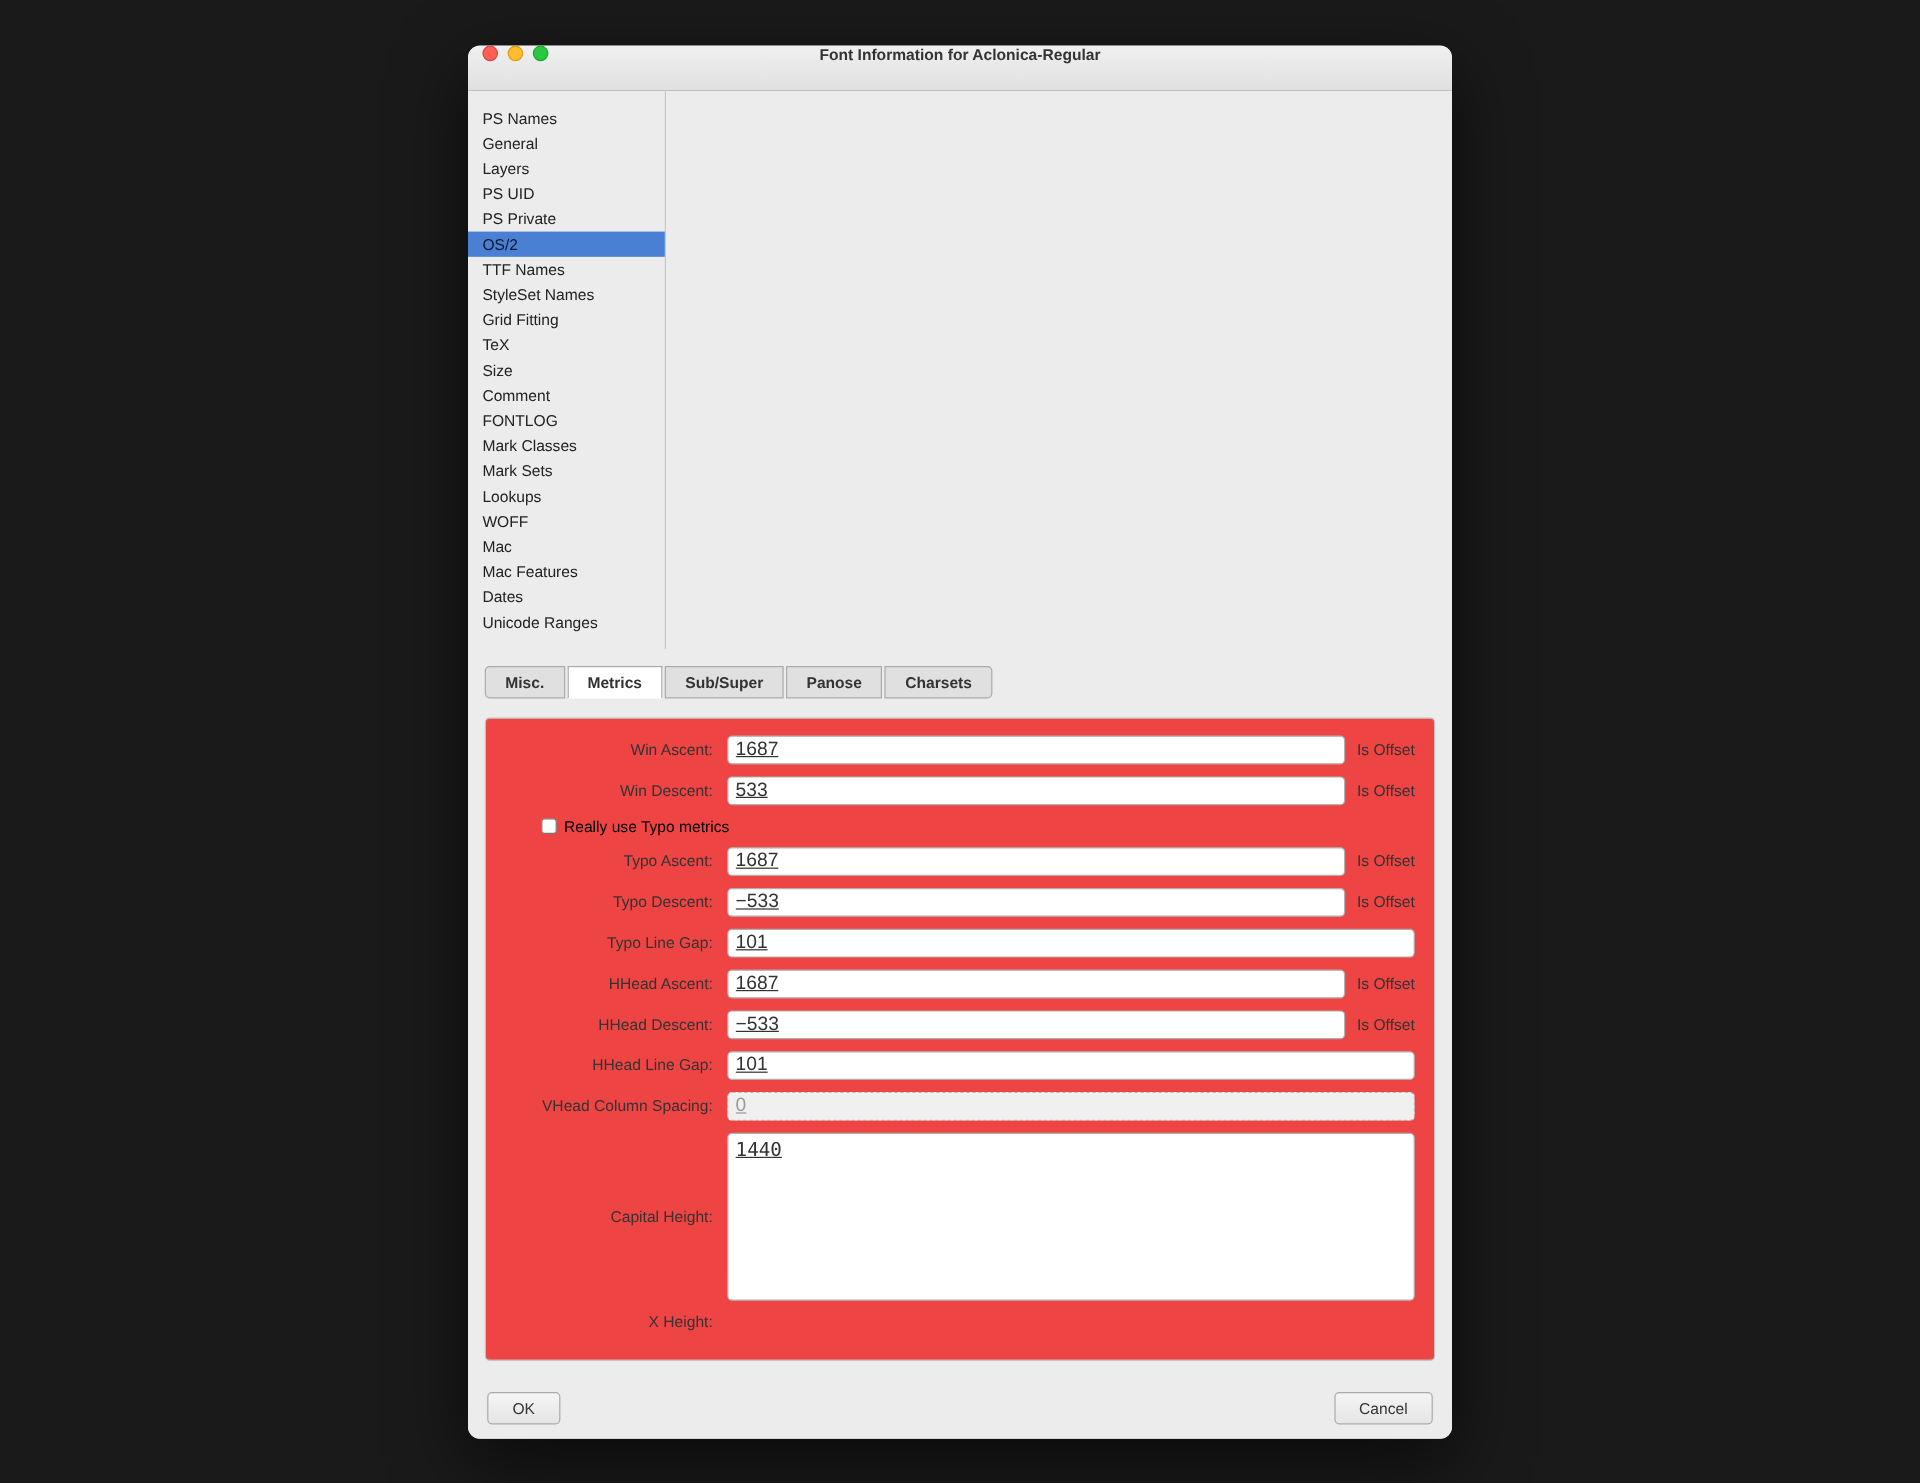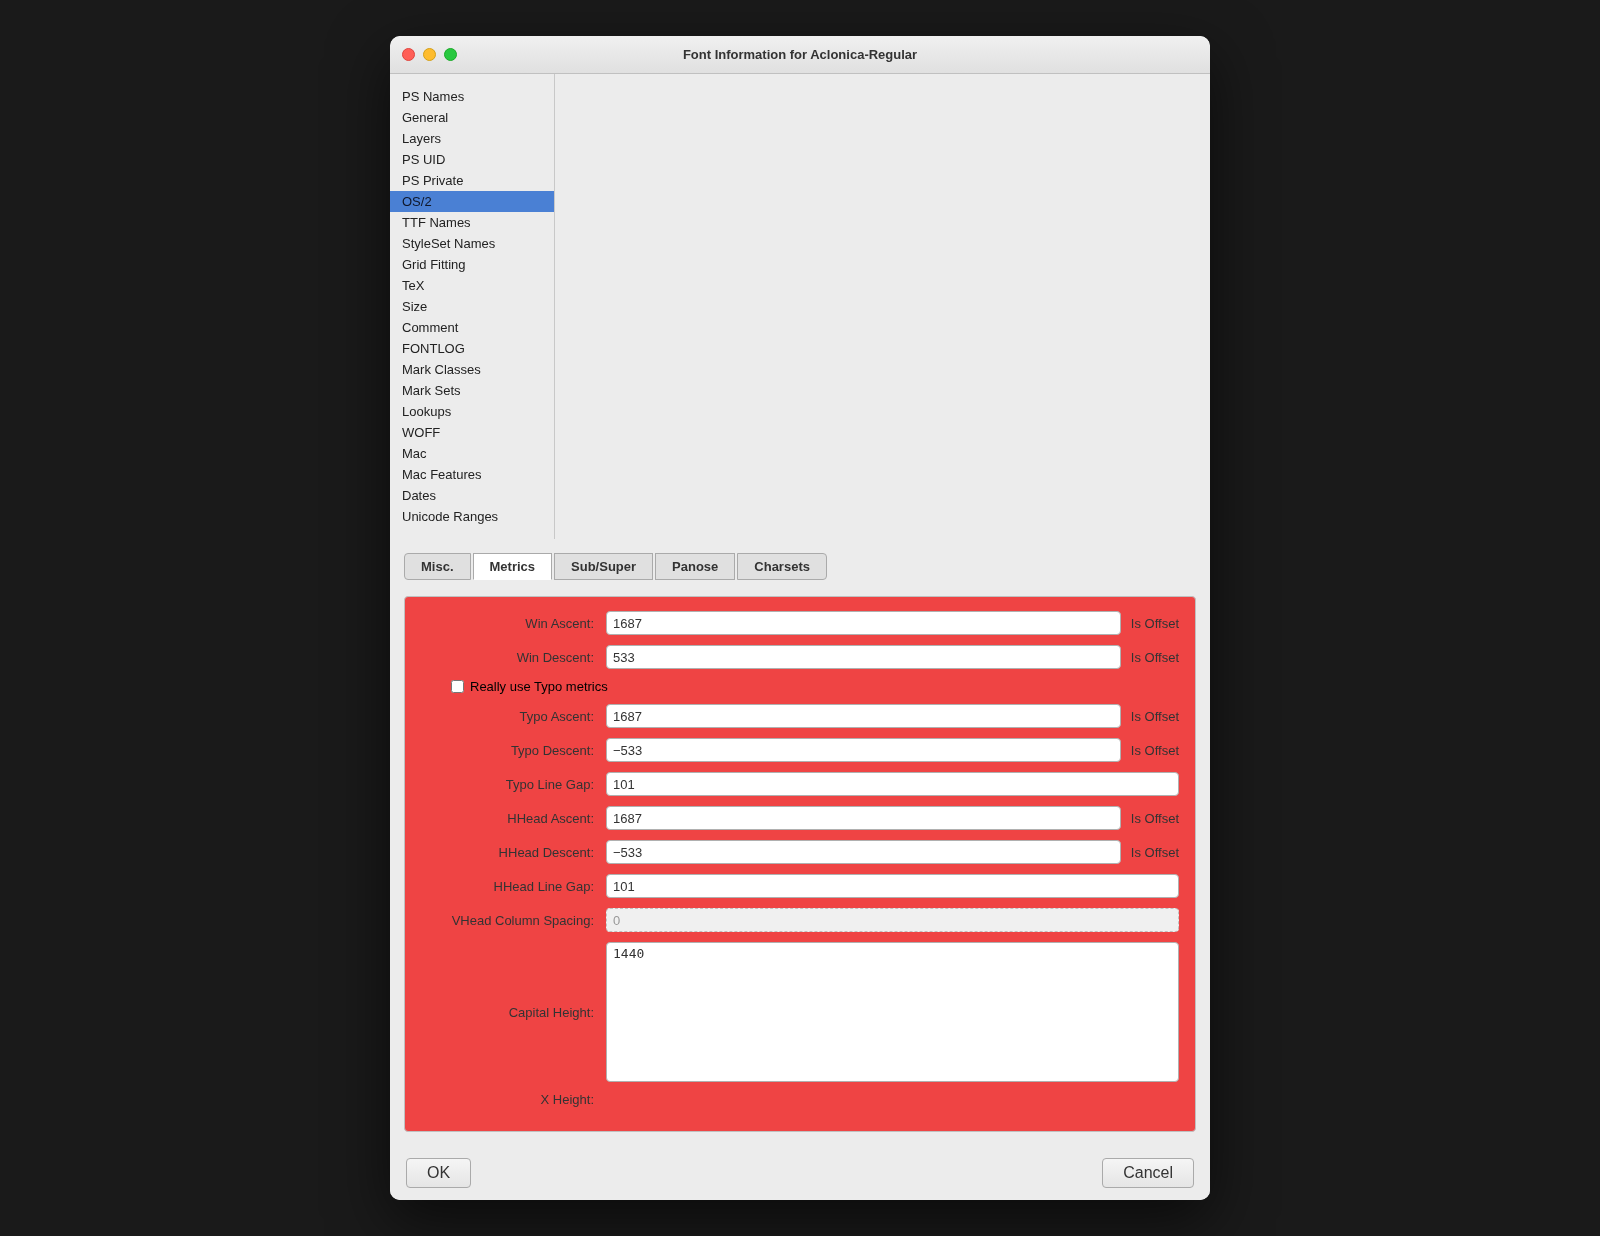--- a/index.html
+++ b/index.html
@@ -23,21 +23,21 @@
       background: #ececec;
       border-radius: 10px;
       box-shadow: 0 20px 60px rgba(0,0,0,0.6);
       overflow: hidden;
     }
 
     .titlebar {
       background: linear-gradient(to bottom, #f0f0f0, #e0e0e0);
       height: 38px;
       display: flex;
-      align-items: center;
+      align-items: flex-start;
       justify-content: center;
       position: relative;
       border-bottom: 1px solid #c0c0c0;
       border-radius: 10px 10px 0 0;
     }
 
     .traffic-lights {
       position: absolute;
       left: 12px;
       display: flex;
@@ -148,24 +148,25 @@
       font-size: 13px;
       color: #333;
       flex-shrink: 0;
     }
 
     .form-input {
       flex: 1;
       border: 1px solid #b0b0b0;
       border-radius: 4px;
       padding: 3px 6px;
-      font-size: 13px;
+      font-size: 16px;
       background: #fff;
       color: #333;
       height: 24px;
+      text-decoration: underline;
     }
 
     .form-input:disabled {
       background: #f0f0f0;
       color: #999;
       border: 1px dashed #c0c0c0;
     }
 
     .form-input.textarea {
       height: 140px;
@@ -196,21 +197,21 @@
       align-items: center;
       padding: 12px 16px;
       background: #ececec;
     }
 
     .btn {
       padding: 5px 20px;
       border: 1px solid #aaa;
       border-radius: 4px;
       background: linear-gradient(to bottom, #f5f5f5, #e5e5e5);
-      font-size: 16px;
+      font-size: 13px;
       cursor: pointer;
       color: #333;
     }
 
     .btn-ok {
       min-width: 60px;
       text-align: center;
     }
 
     .btn-cancel {

